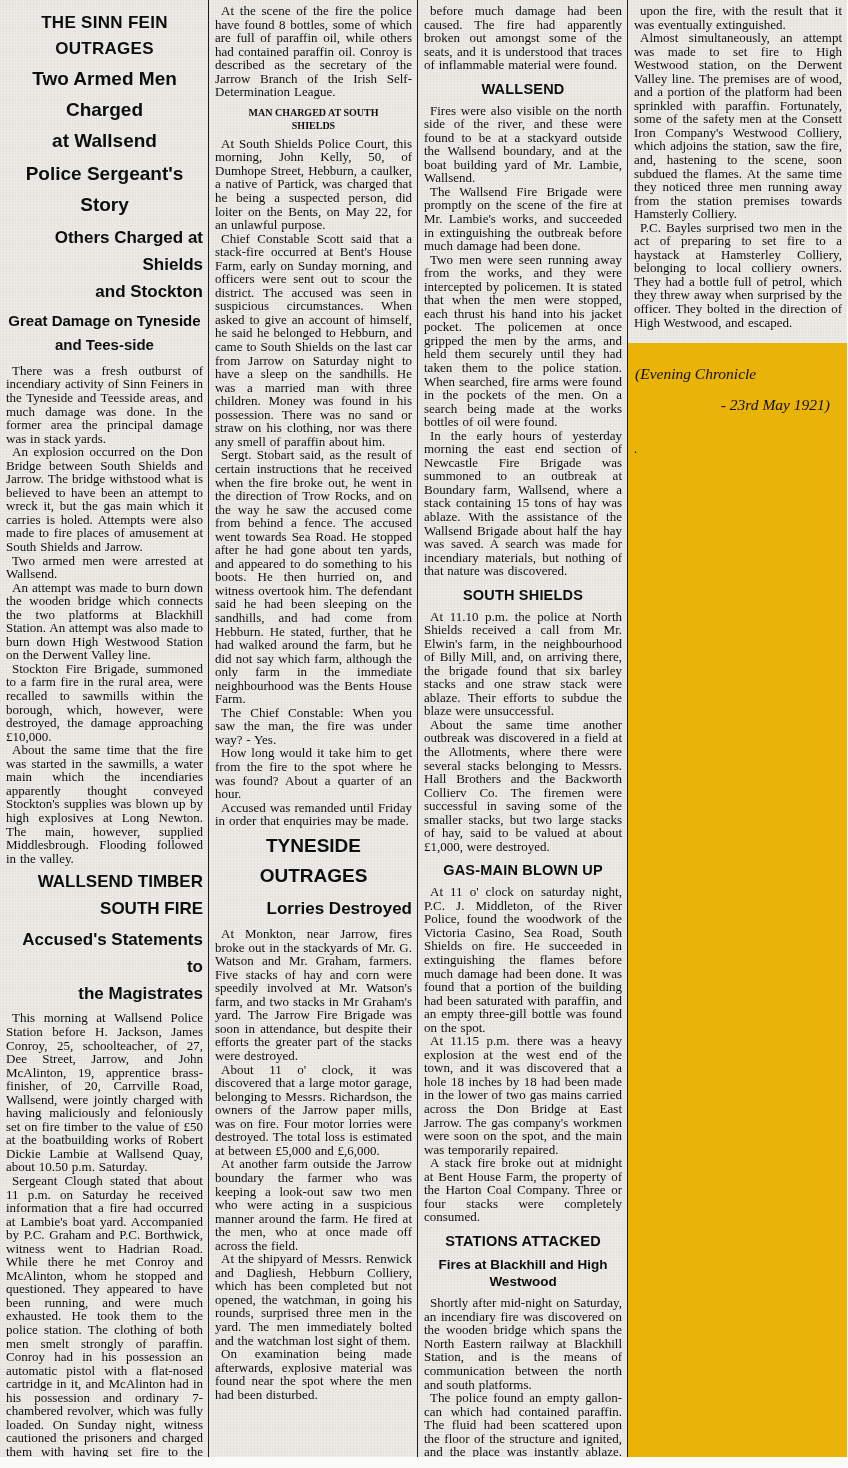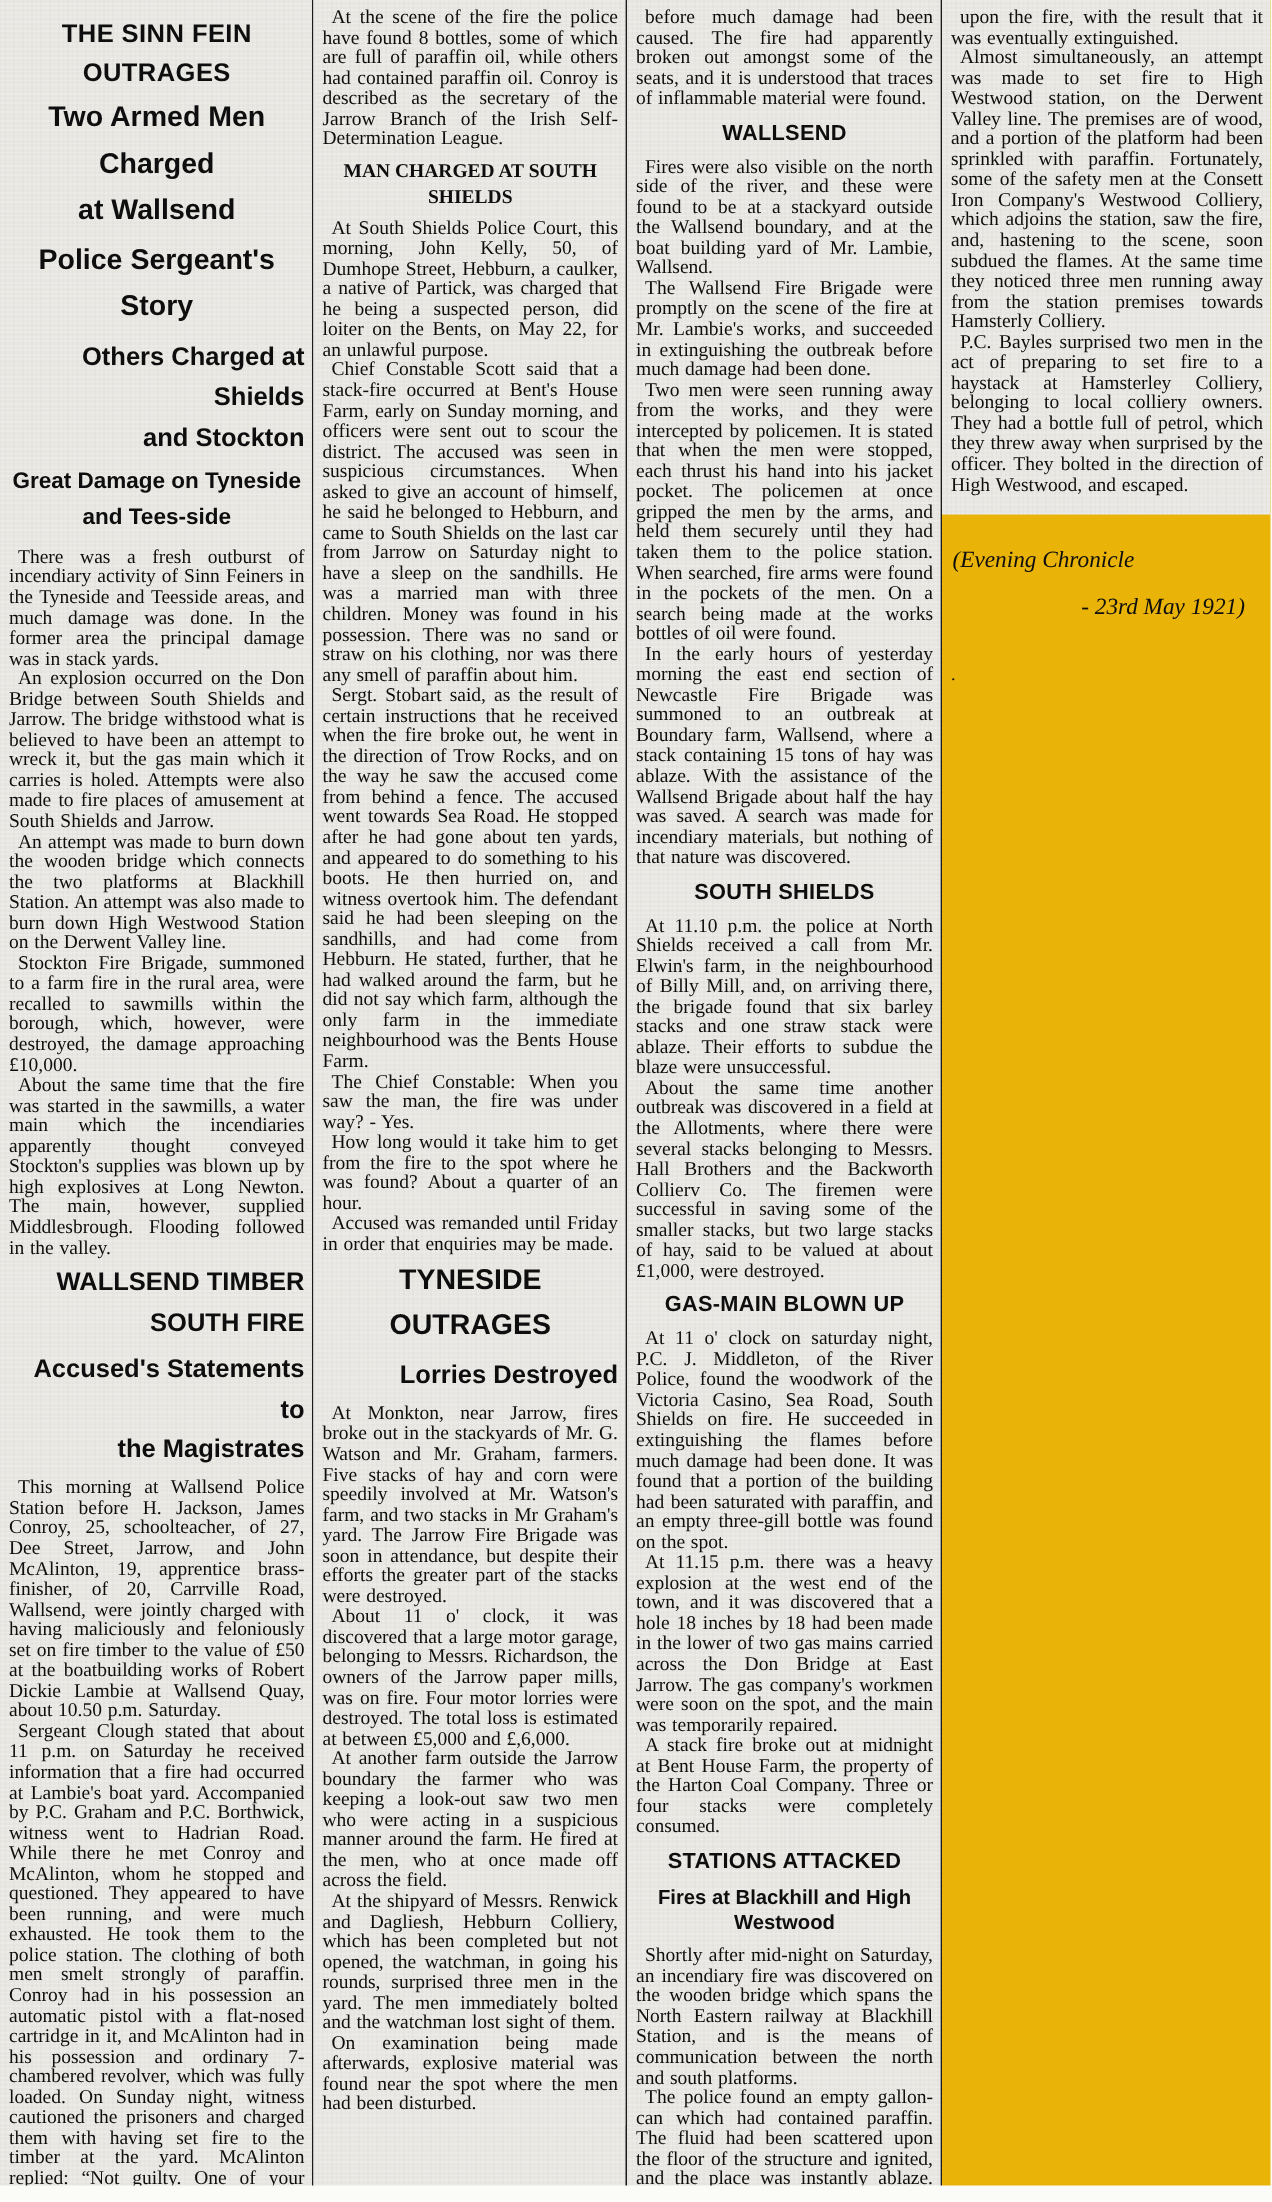--- a/index.html
+++ b/index.html
@@ -45,21 +45,21 @@
   .headline-md {
     font-family:"Liberation Sans", sans-serif; font-weight:bold;
     font-size:17px; line-height:1.58; text-align:right; margin:4px 0;
   }
   .headline-sm {
     font-family:"Liberation Sans", sans-serif; font-weight:bold;
     font-size:15px; line-height:1.55; text-align:center; margin:4px 0 8px;
   }
   .subhead-serif {
     font-family:"Liberation Serif", serif; font-weight:bold;
-    font-size:13px; line-height:1.3; text-align:center; margin:7px 0 5px;
+    font-size:10px; line-height:1.3; text-align:center; margin:7px 0 5px;
   }
   .subhead-sans {
     font-family:"Liberation Sans", sans-serif; font-weight:bold;
     font-size:14.5px; line-height:1.3; text-align:center;
     letter-spacing:0.2px; margin:8px 0 5px;
   }
   .subhead-sans-sm {
     font-family:"Liberation Sans", sans-serif; font-weight:bold;
     font-size:13.5px; line-height:1.28; text-align:center; margin:1px 0 6px;
   }
@@ -89,20 +89,21 @@
           <div class="headline-md">
             <div>Others Charged at Shields</div>
             <div>and Stockton</div>
           </div>
           <div class="headline-sm">
             <div>Great Damage on Tyneside</div>
             <div>and Tees-side</div>
           </div>
           <div class="para">There was a fresh outburst of incendiary activity of Sinn Feiners in the Tyneside and Teesside areas, and much damage was done. In the former area the principal damage was in stack yards.</div>
           <div class="para">An explosion occurred on the Don Bridge between South Shields and Jarrow. The bridge withstood what is believed to have been an attempt to wreck it, but the gas main which it carries is holed. Attempts were also made to fire places of amusement at South Shields and Jarrow.</div>
+          <div class="para">Two armed men were arrested at Wallsend.</div>
           <div class="para">An attempt was made to burn down the wooden bridge which connects the two platforms at Blackhill Station. An attempt was also made to burn down High Westwood Station on the Derwent Valley line.</div>
           <div class="para">Stockton Fire Brigade, summoned to a farm fire in the rural area, were recalled to sawmills within the borough, which, however, were destroyed, the damage approaching £10,000.</div>
           <div class="para">About the same time that the fire was started in the sawmills, a water main which the incendiaries apparently thought conveyed Stockton's supplies was blown up by high explosives at Long Newton. The main, however, supplied Middlesbrough. Flooding followed in the valley.</div>
           <div class="headline-md">
             <div>WALLSEND TIMBER</div>
             <div>SOUTH FIRE</div>
           </div>
           <div class="headline-md">
             <div>Accused's Statements to</div>
             <div>the Magistrates</div>

